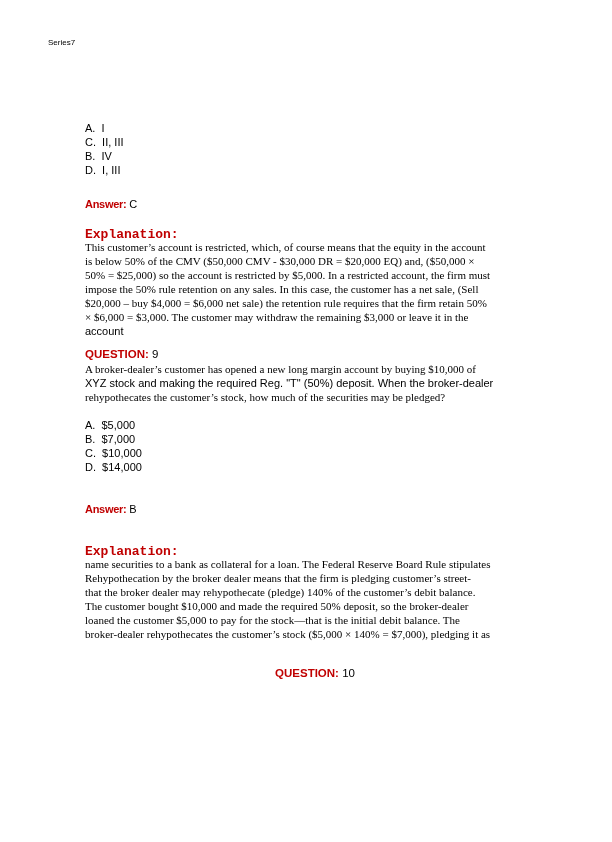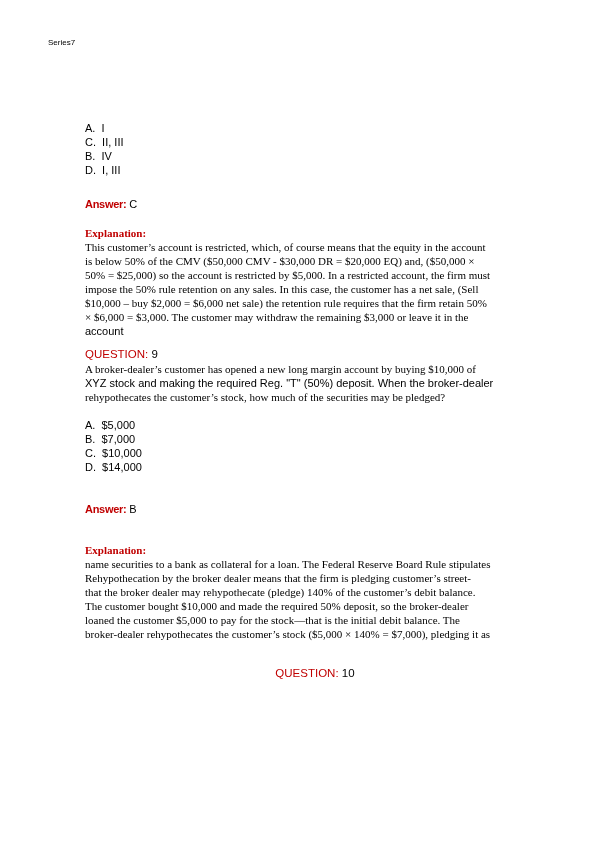--- a/index.html
+++ b/index.html
@@ -3,28 +3,28 @@
   <meta charset="utf-8">
   <style>
     html, body { margin: 0; padding: 0; background: #ffffff; }
     body { width: 612px; height: 842px; position: relative; overflow: hidden; color: #000; }
     .header {
       position: absolute; top: 38px; left: 0; width: 548px; text-align: left;
       font-family: "Liberation Sans", sans-serif; font-size: 8px; color: #000; margin-left: 48px;
     }
     .sans { font-family: "Liberation Sans", sans-serif; font-size: 11px; }
     .serif { font-family: "Liberation Serif", serif; font-size: 11px; line-height: 14px; }
-    .red { color: #c00000; font-weight: bold; font-family: Liberation Serif, serif; font-size: 11px; }
+    .red { color: #c00000; font-weight: bold; font-family: Liberation Mono, monospace; font-size: 13px; }
     .block { position: absolute; left: 85px; width: 460px; }
     .options { line-height: 14px; }
     .options div { white-space: pre; }
     .answer { font-family: "Liberation Sans", sans-serif; font-size: 11px; }
     .answer .lbl { color: #c00000; font-weight: bold; letter-spacing: -0.3px; }
     .qhead { font-family: "Liberation Sans", sans-serif; font-size: 11.5px; }
-    .qhead .lbl { color: #c00000; font-weight: normal; }
+    .qhead .lbl { color: #c00000; font-weight: bold; }
     .sanspara { font-family: "Liberation Sans", sans-serif; font-size: 11px; }
   </style>
 </head>
 <body>
 
 <div class="header">Series7</div>
 
 <div class="block sans options" style="top:113px;margin-top:8px;">
   <div>A.  I</div>
   <div>C.  II, III</div>
@@ -35,21 +35,21 @@
 <div class="block answer" style="top:198px;">
   <span class="lbl">Answer:</span><span> C</span>
 </div>
 
 <div class="block red" style="top:227px;">Explanation:</div>
 <div class="block serif" style="top:240px; width:470px;">
   <div>This customer’s account is restricted, which, of course means that the equity in the account</div>
   <div>is below 50% of the CMV ($50,000 CMV - $30,000 DR = $20,000 EQ) and, ($50,000 ×</div>
   <div>50% = $25,000) so the account is restricted by $5,000. In a restricted account, the firm must</div>
   <div>impose the 50% rule retention on any sales. In this case, the customer has a net sale, (Sell</div>
-  <div>$10,000 – buy $2,000 = $6,000 net sale) the retention rule requires that the firm retain 50%</div>
+  <div>$20,000 – buy $4,000 = $6,000 net sale) the retention rule requires that the firm retain 50%</div>
   <div>× $6,000 = $3,000. The customer may withdraw the remaining $3,000 or leave it in the</div>
   <div class="sanspara">account</div>
 </div>
 
 <div class="block qhead" style="top:348px;">
   <span class="lbl">QUESTION:</span><span> 9</span>
 </div>
 <div class="block" style="top:362px; width:470px; line-height:14px;">
   <div class="serif">A broker-dealer’s customer has opened a new long margin account by buying $10,000 of</div>
   <div class="sanspara">XYZ stock and making the required Reg. "T" (50%) deposit.  When the broker-dealer</div>

